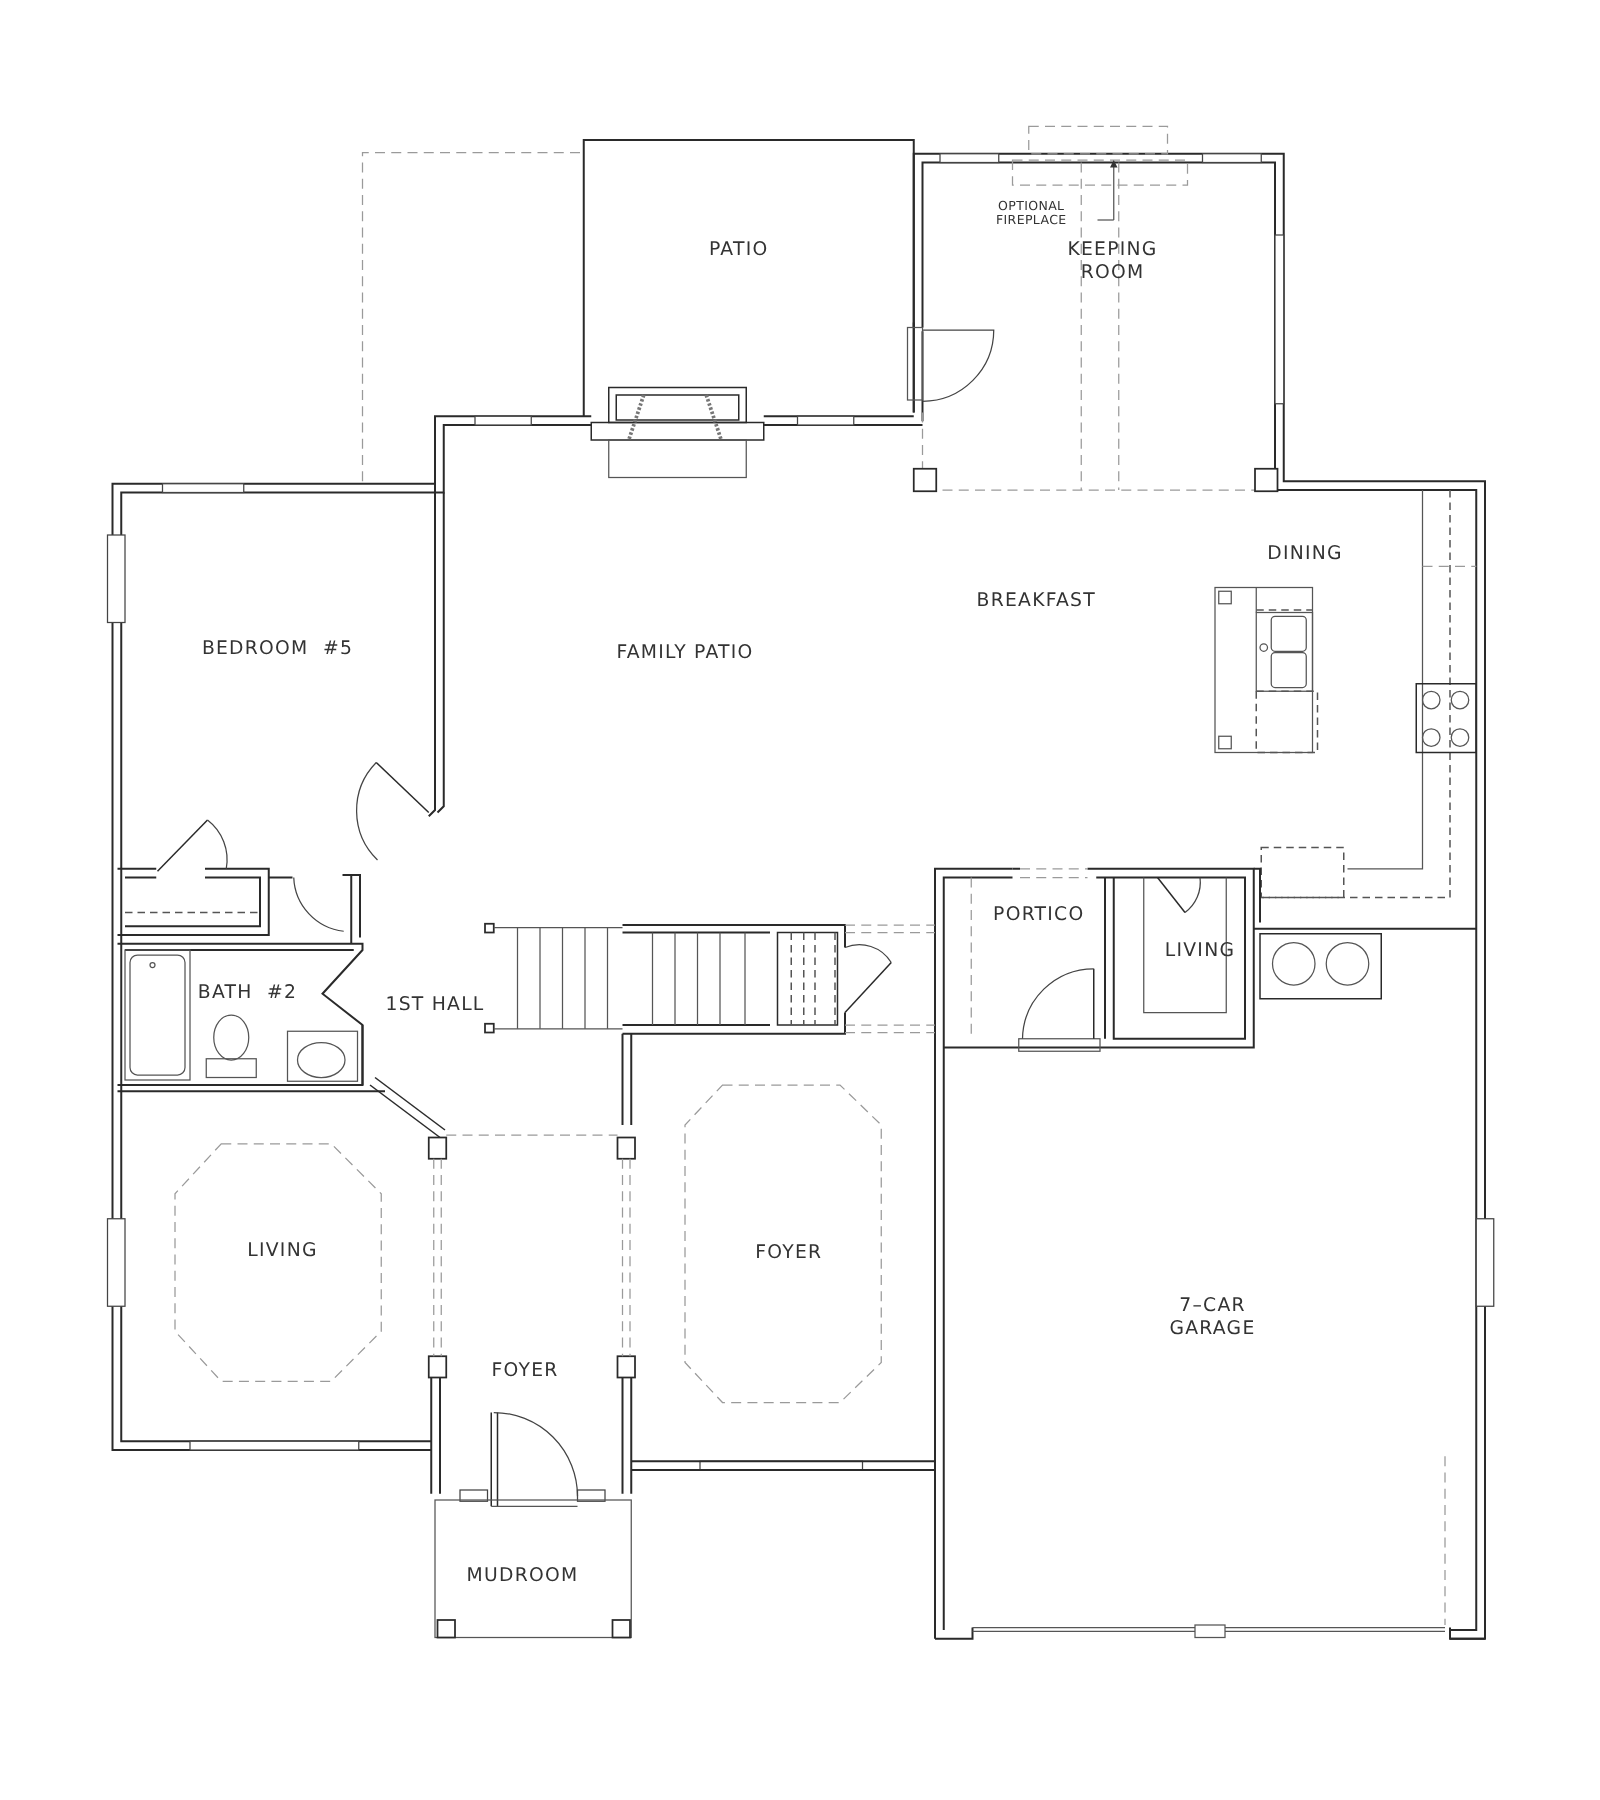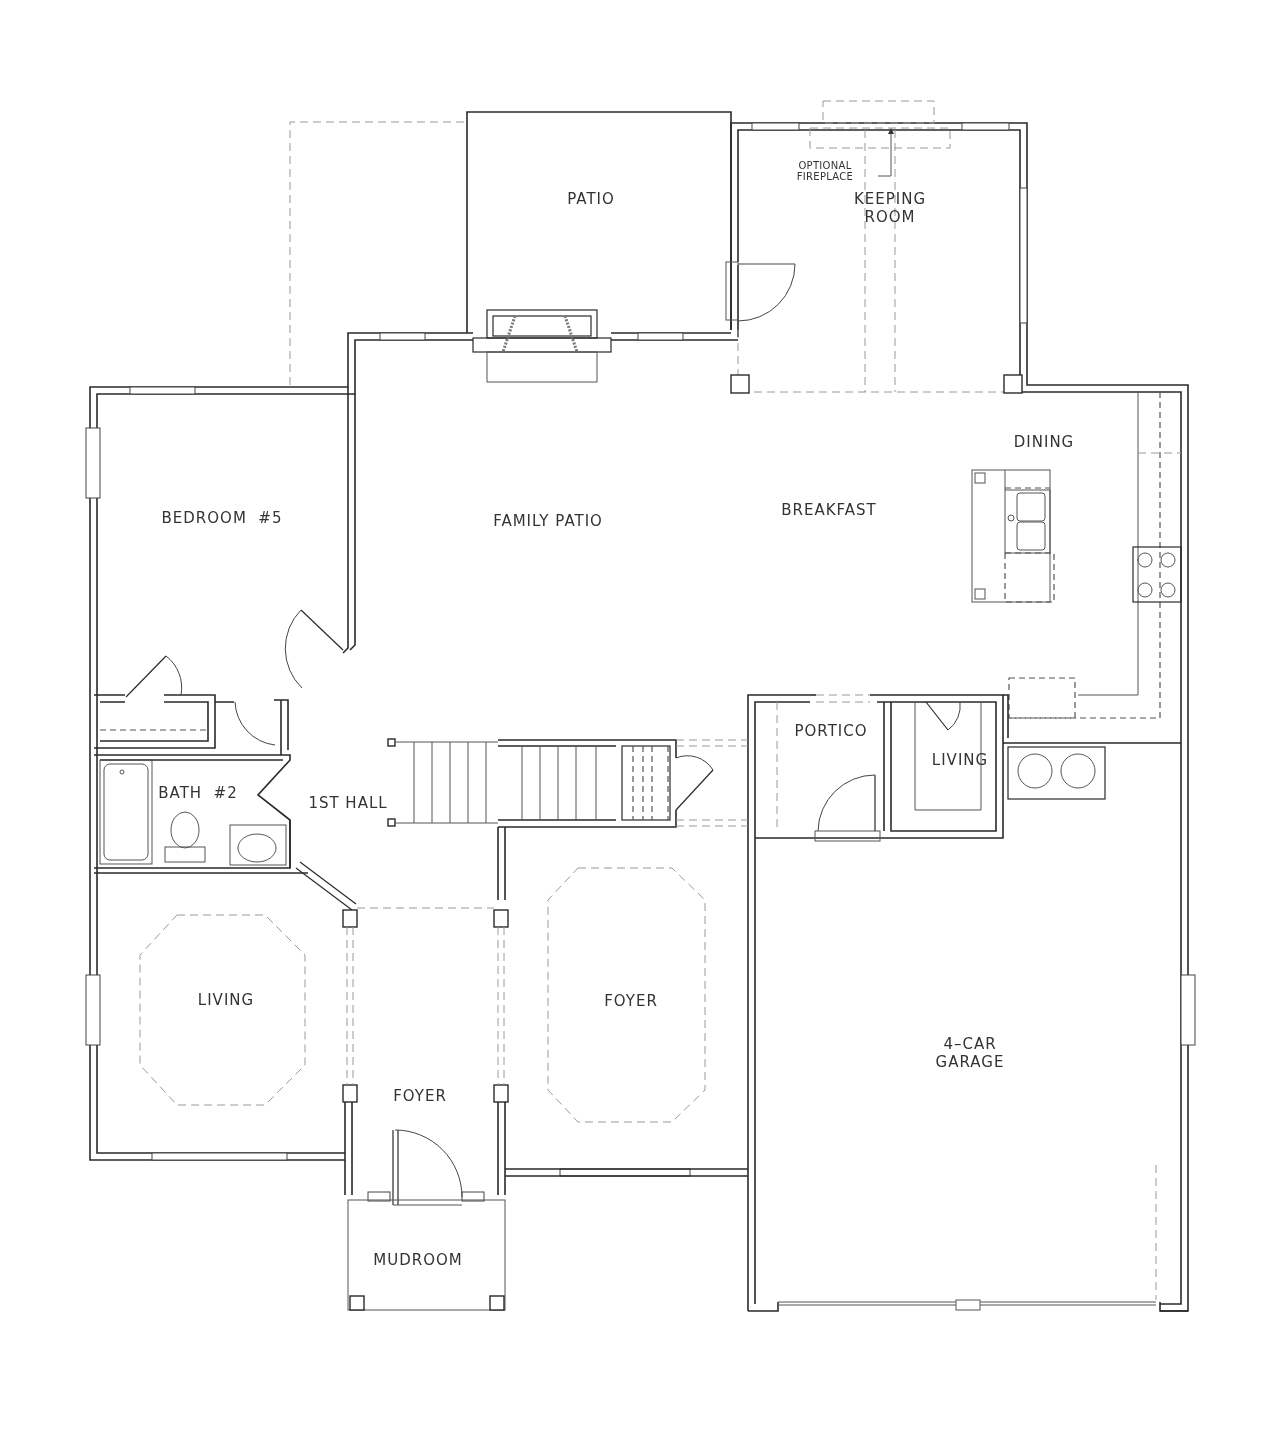--- a/index.html
+++ b/index.html
@@ -255,25 +255,25 @@
     <path class="dash" d="M1156 1165 V1300"></path>
   </g>
 </svg>
 
 <div class="label" style="left:591px;top:199px">PATIO</div>
 <div class="label small" style="left:825px;top:171px">OPTIONAL
 FIREPLACE</div>
 <div class="label" style="left:890px;top:208px">KEEPING
 ROOM</div>
 <div class="label" style="left:1044px;top:442px">DINING</div>
-<div class="label" style="left:829px;top:510px">BREAKFAST</div>
+<div class="label" style="left:829px;top:480px">BREAKFAST</div>
 <div class="label" style="left:548px;top:521px">FAMILY PATIO</div>
 <div class="label" style="left:222px;top:518px">BEDROOM  #5</div>
 <div class="label" style="left:198px;top:793px">BATH  #2</div>
 <div class="label" style="left:348px;top:803px">1ST HALL</div>
 <div class="label" style="left:831px;top:731px">PORTICO</div>
 <div class="label" style="left:960px;top:760px">LIVING</div>
 <div class="label" style="left:226px;top:1000px">LIVING</div>
 <div class="label" style="left:631px;top:1001px">FOYER</div>
 <div class="label" style="left:420px;top:1096px">FOYER</div>
 <div class="label" style="left:418px;top:1260px">MUDROOM</div>
-<div class="label" style="left:970px;top:1053px">4–CAR
+<div class="label" style="left:970px;top:1053px">7–CAR
 GARAGE</div>
 
 </body></html>

